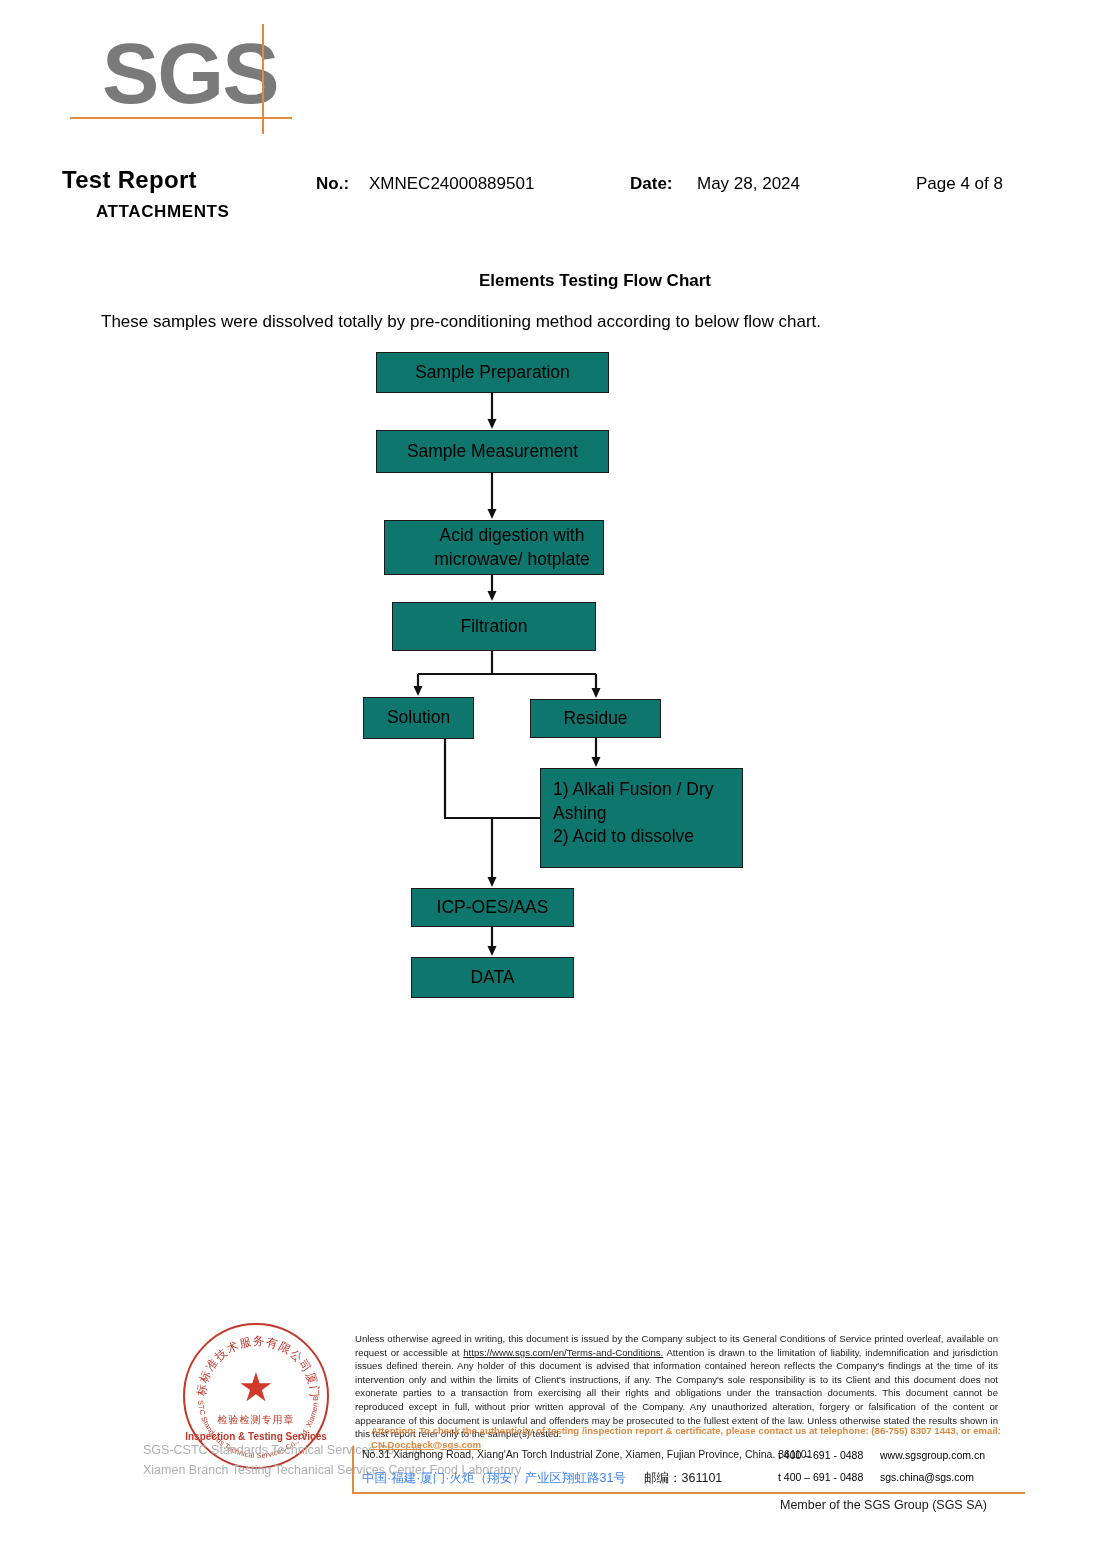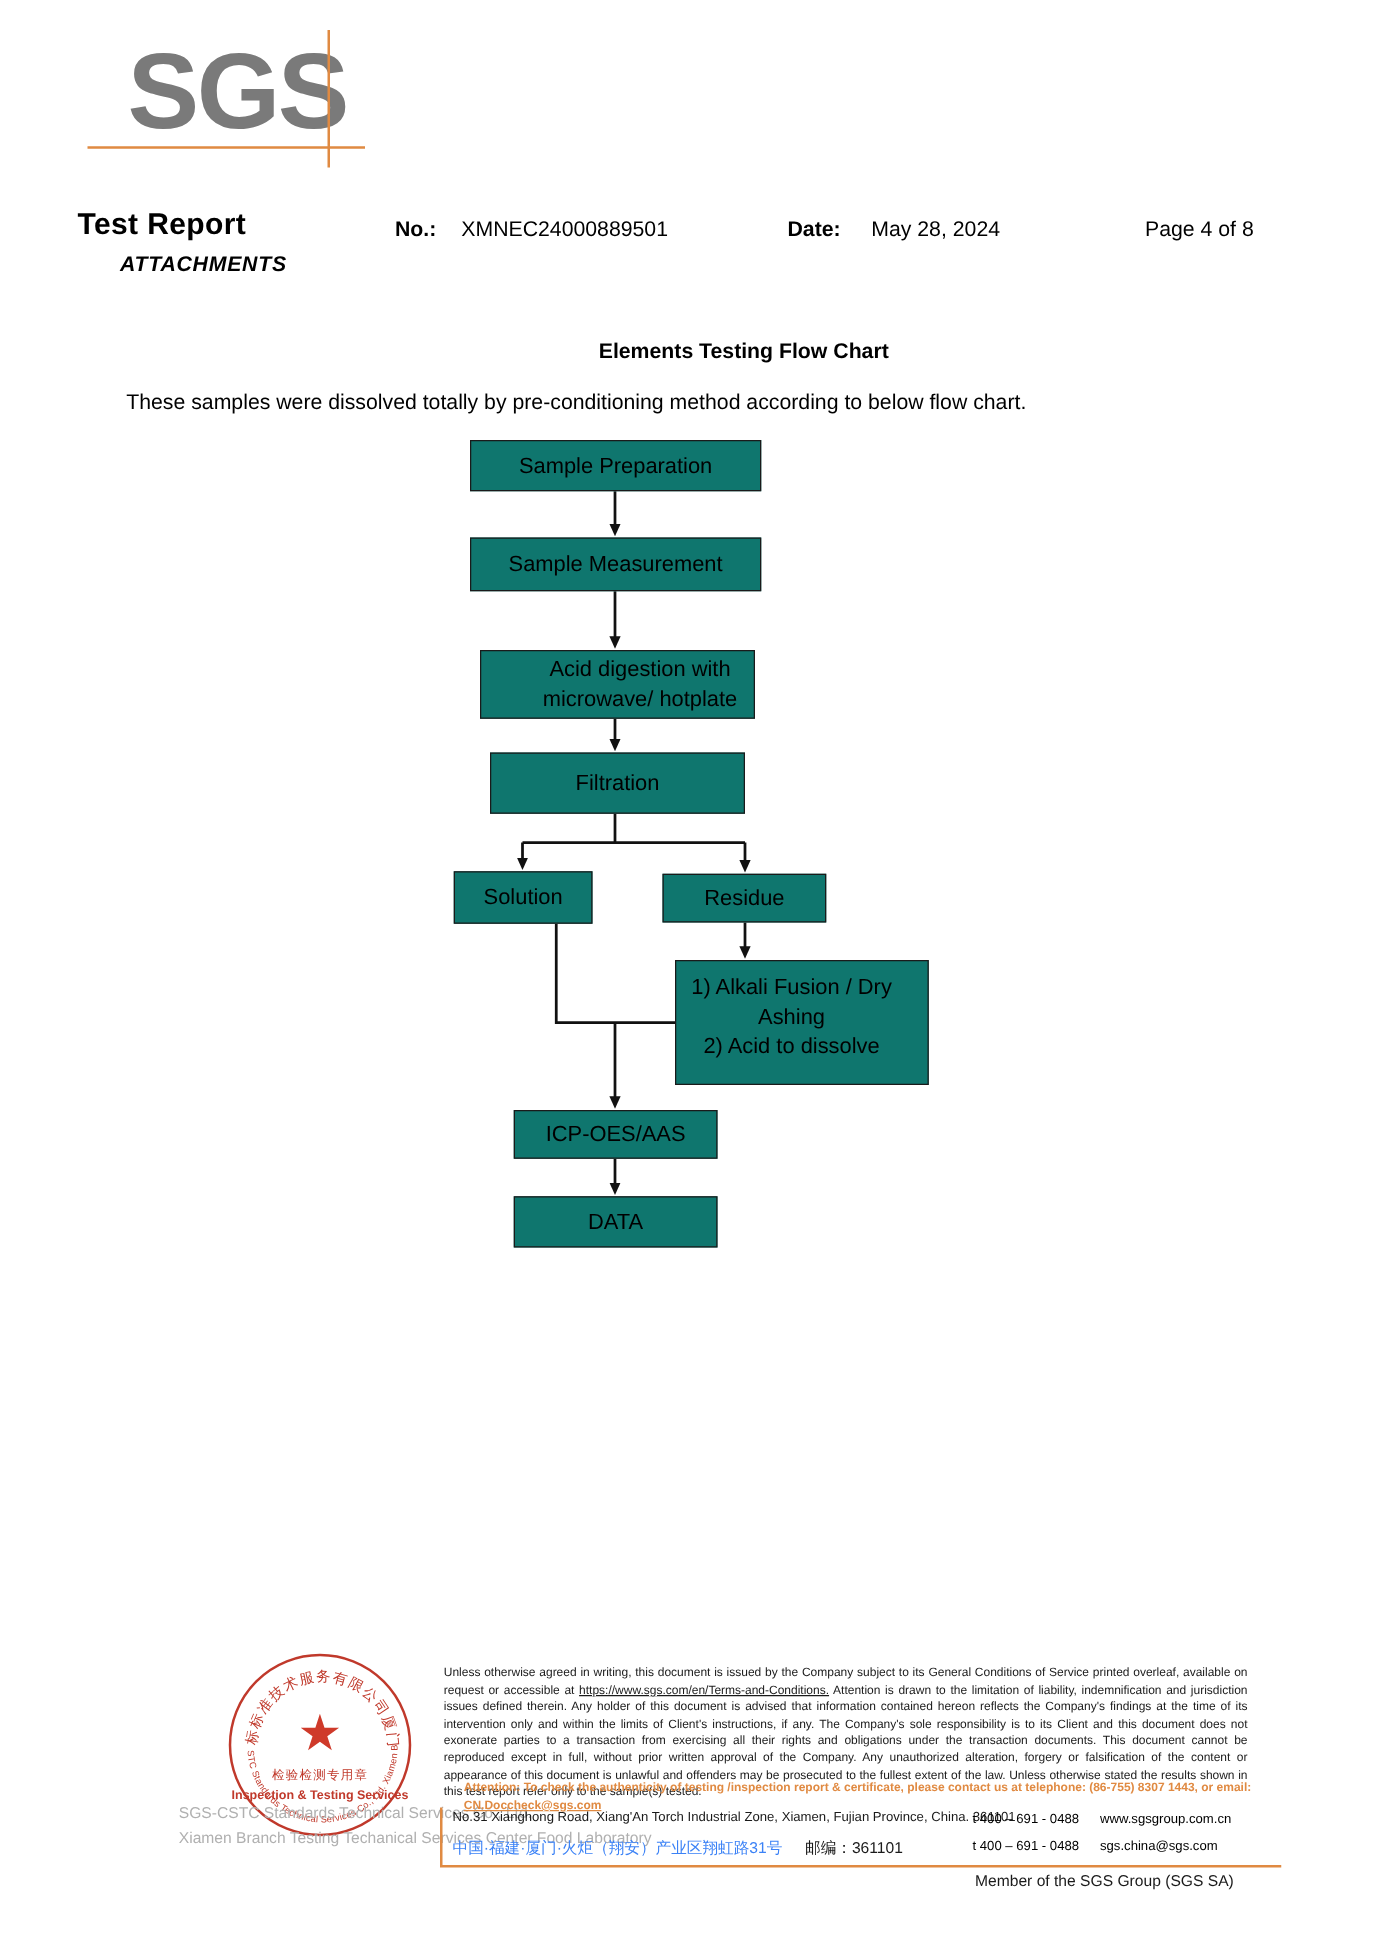--- a/index.html
+++ b/index.html
@@ -64,21 +64,20 @@
     font-weight: bold;
     letter-spacing: 0.3px;
   }
   .hdr-attach {
     position: absolute;
     left: 96px;
     top: 202px;
     font-size: 17px;
     font-weight: bold;
     letter-spacing: 0.6px;
-    font-style: italic;
   }
   .hdr-no-label {
     position: absolute;
     left: 316px;
     top: 174px;
     font-size: 17px;
     font-weight: bold;
   }
   .hdr-no-value {
     position: absolute;
@@ -405,21 +404,21 @@
   </div>
 
   <div class="node" style="left:363px; top:697px; width:111px; height:42px;">
     <span>Solution</span>
   </div>
 
   <div class="node" style="left:530px; top:699px; width:131px; height:39px;">
     <span>Residue</span>
   </div>
 
-  <div class="node left-align" style="left:540px; top:768px; width:203px; height:100px;text-align:center;">
+  <div class="node left-align" style="left:540px; top:768px; width:203px; height:100px;">
     <span class="node-indent">1) Alkali Fusion / Dry
       Ashing
 2) Acid to dissolve</span>
   </div>
 
   <div class="node" style="left:411px; top:888px; width:163px; height:39px;">
     <span>ICP-OES/AAS</span>
   </div>
 
   <div class="node" style="left:411px; top:957px; width:163px; height:41px;">

